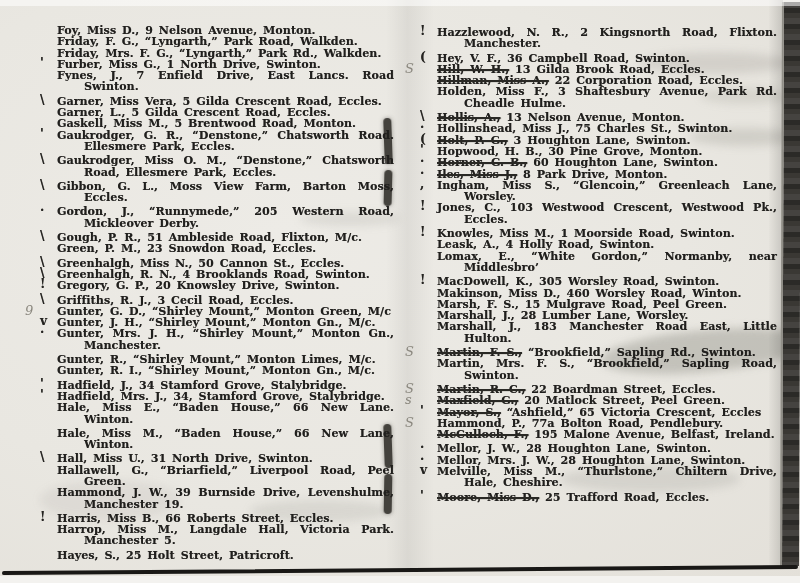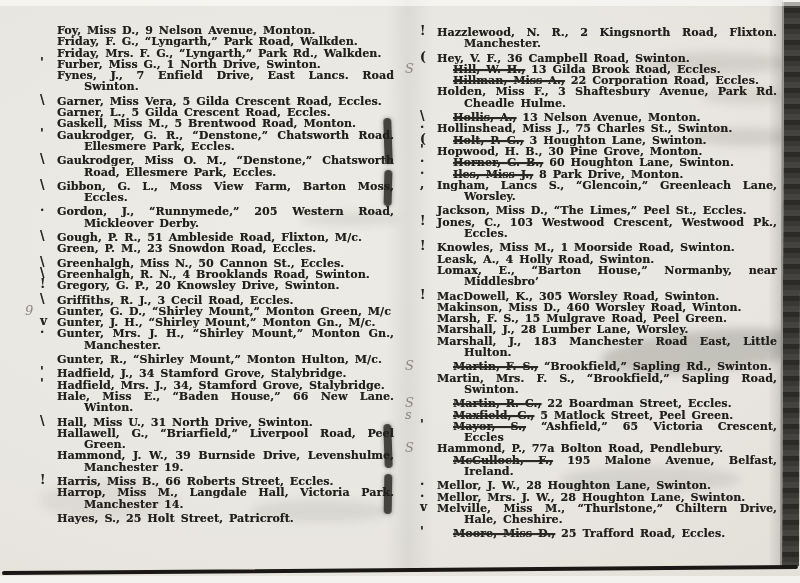--- a/index.html
+++ b/index.html
@@ -28,21 +28,21 @@
   .col{position:absolute;font-size:11px;line-height:11.3px;font-weight:700;color:#201f1d;
     text-align:justify;letter-spacing:0.1px;word-spacing:2px;
     text-shadow:0.2px 0.2px 0.3px rgba(25,24,22,0.55);}
   #col-left{left:57px;top:25px;width:337px;}
   #col-right{left:437px;top:27px;width:340px;}
   .entry{position:relative;padding-left:27px;text-indent:-27px;}
   .entry.gap{margin-top:3px;}
   .mark{position:absolute;left:-17px;top:-1px;text-indent:0;font-size:12px;font-weight:900;color:#242320;}
   .hand{position:absolute;left:-32px;top:-1px;text-indent:0;font-size:13px;font-style:italic;
     font-weight:400;color:#8b887f;text-shadow:none;}
-  .struck{text-decoration:line-through;text-decoration-thickness:1.8px;text-decoration-color:#2a2925;margin-left:16px;}
+  .struck{text-decoration:line-through;text-decoration-thickness:1.8px;text-decoration-color:#2a2925;}
   .ul{text-decoration-thickness:1.4px;text-decoration-color:#2a2925;}
 </style>
 </head>
 <body>
 
 <div class="scan">
 
   <div class="stain" style="left:600px;top:330px;width:210px;height:42px;background:rgba(110,108,100,0.30);transform:rotate(-5deg);"></div>
   <div class="stain" style="left:640px;top:52px;width:150px;height:22px;background:rgba(120,118,110,0.18);"></div>
   <div class="stain" style="left:690px;top:128px;width:110px;height:18px;background:rgba(120,118,110,0.20);"></div>
@@ -188,42 +188,52 @@
 
       <div class="entry">
         <span class="hand"></span>
         <span class="mark">·</span>
         <span class="name">Gunter, Mrs. J. H.,</span><span class="addr"> “Shirley Mount,” Monton Gn., Manchester.</span>
       </div>
 
       <div class="entry gap">
         <span class="hand"></span>
         <span class="mark"></span>
-        <span class="name">Gunter, R.,</span><span class="addr"> “Shirley Mount,” Monton Hulton, M/c.</span>
-      </div>
-
+        <span class="name">Gunter, R.,</span><span class="addr"> “Shirley Mount,” Monton Limes, M/c.</span>
+      </div>
+
+      <div class="entry">
+        <span class="hand"></span>
+        <span class="mark"></span>
+        <span class="name">Gunter, R. I.,</span><span class="addr"> “Shirley Mount,” Monton Gn., M/c.</span>
+      </div>
 
       <div class="entry gap">
         <span class="hand"></span>
         <span class="mark">'</span>
         <span class="name">Hadfield, J.,</span><span class="addr"> 34 Stamford Grove, Stalybridge.</span>
       </div>
 
       <div class="entry">
         <span class="hand"></span>
         <span class="mark">'</span>
         <span class="name">Hadfield, Mrs. J.,</span><span class="addr"> 34, Stamford Grove, Stalybridge.</span>
       </div>
 
       <div class="entry">
         <span class="hand"></span>
         <span class="mark"></span>
         <span class="name">Hale, Miss E.,</span><span class="addr"> “Baden House,” 66 New Lane. Winton.</span>
       </div>
 
+      <div class="entry gap">
+        <span class="hand"></span>
+        <span class="mark"></span>
+        <span class="name">Hale, Miss M.,</span><span class="addr"> “Baden House,” 66 New Lane, Winton.</span>
+      </div>
 
       <div class="entry gap">
         <span class="hand"></span>
         <span class="mark">\</span>
         <span class="name">Hall, Miss U.,</span><span class="addr"> 31 North Drive, Swinton.</span>
       </div>
 
       <div class="entry">
         <span class="hand"></span>
         <span class="mark"></span>
@@ -238,21 +248,21 @@
 
       <div class="entry gap">
         <span class="hand"></span>
         <span class="mark">!</span>
         <span class="name">Harris, Miss B.,</span><span class="addr"> 66 Roberts Street, Eccles.</span>
       </div>
 
       <div class="entry">
         <span class="hand"></span>
         <span class="mark"></span>
-        <span class="name">Harrop, Miss M.,</span><span class="addr"> Langdale Hall, Victoria Park. Manchester 14.</span>
+        <span class="name">Harrop, Miss M.,</span><span class="addr"> Langdale Hall, Victoria Park. Manchester 5.</span>
       </div>
 
       <div class="entry gap">
         <span class="hand"></span>
         <span class="mark"></span>
         <span class="name">Hayes, S.,</span><span class="addr"> 25 Holt Street, Patricroft.</span>
       </div>
     </div>
 
   <div id="col-right" class="col">
@@ -319,28 +329,23 @@
 
       <div class="entry">
         <span class="hand"></span>
         <span class="mark">·</span>
         <span class="name struck">Iles, Miss J.,</span><span class="addr"> 8 Park Drive, Monton.</span>
       </div>
 
       <div class="entry">
         <span class="hand"></span>
         <span class="mark">,</span>
-        <span class="name">Ingham, Lancs S.,</span><span class="addr"> “Glencoin,” Greenleach Lane, Worsley.</span>
-      </div>
-
-      <div class="entry gap">
-        <span class="hand"></span>
-        <span class="mark"></span>
-        <span class="name">Jackson, Miss D.,</span><span class="addr"> “The Limes,” Peel St., Eccles.</span>
-      </div>
+        <span class="name">Ingham, Miss S.,</span><span class="addr"> “Glencoin,” Greenleach Lane, Worsley.</span>
+      </div>
+
 
       <div class="entry">
         <span class="hand"></span>
         <span class="mark">!</span>
         <span class="name">Jones, C.,</span><span class="addr"> 103 Westwood Crescent, Westwood Pk., Eccles.</span>
       </div>
 
       <div class="entry gap">
         <span class="hand"></span>
         <span class="mark">!</span>
@@ -349,21 +354,21 @@
 
       <div class="entry">
         <span class="hand"></span>
         <span class="mark"></span>
         <span class="name">Leask, A.,</span><span class="addr"> 4 Holly Road, Swinton.</span>
       </div>
 
       <div class="entry">
         <span class="hand"></span>
         <span class="mark"></span>
-        <span class="name">Lomax, E.,</span><span class="addr"> “Barton House,” Normanby, near Middlesbro’</span>
+        <span class="name">Lomax, E.,</span><span class="addr"> “White Gordon,” Normanby, near Middlesbro’</span>
       </div>
 
       <div class="entry gap">
         <span class="hand"></span>
         <span class="mark">!</span>
         <span class="name">MacDowell, K.,</span><span class="addr"> 305 Worsley Road, Swinton.</span>
       </div>
 
       <div class="entry">
         <span class="hand"></span>
@@ -403,21 +408,21 @@
 
       <div class="entry gap">
         <span class="hand">S</span>
         <span class="mark"></span>
         <span class="name struck">Martin, R. C.,</span><span class="addr"> 22 Boardman Street, Eccles.</span>
       </div>
 
       <div class="entry">
         <span class="hand">s</span>
         <span class="mark"></span>
-        <span class="name struck">Maxfield, G.,</span><span class="addr"> 5 Matlock Street, Peel Green.</span>
+        <span class="name struck">Maxfield, G.,</span><span class="addr"> 20 Matlock Street, Peel Green.</span>
       </div>
 
       <div class="entry">
         <span class="hand"></span>
         <span class="mark">'</span>
         <span class="name struck">Mayor, S.,</span><span class="addr"> “Ashfield,” 65 Victoria Crescent, Eccles</span>
       </div>
 
       <div class="entry">
         <span class="hand">S</span>

